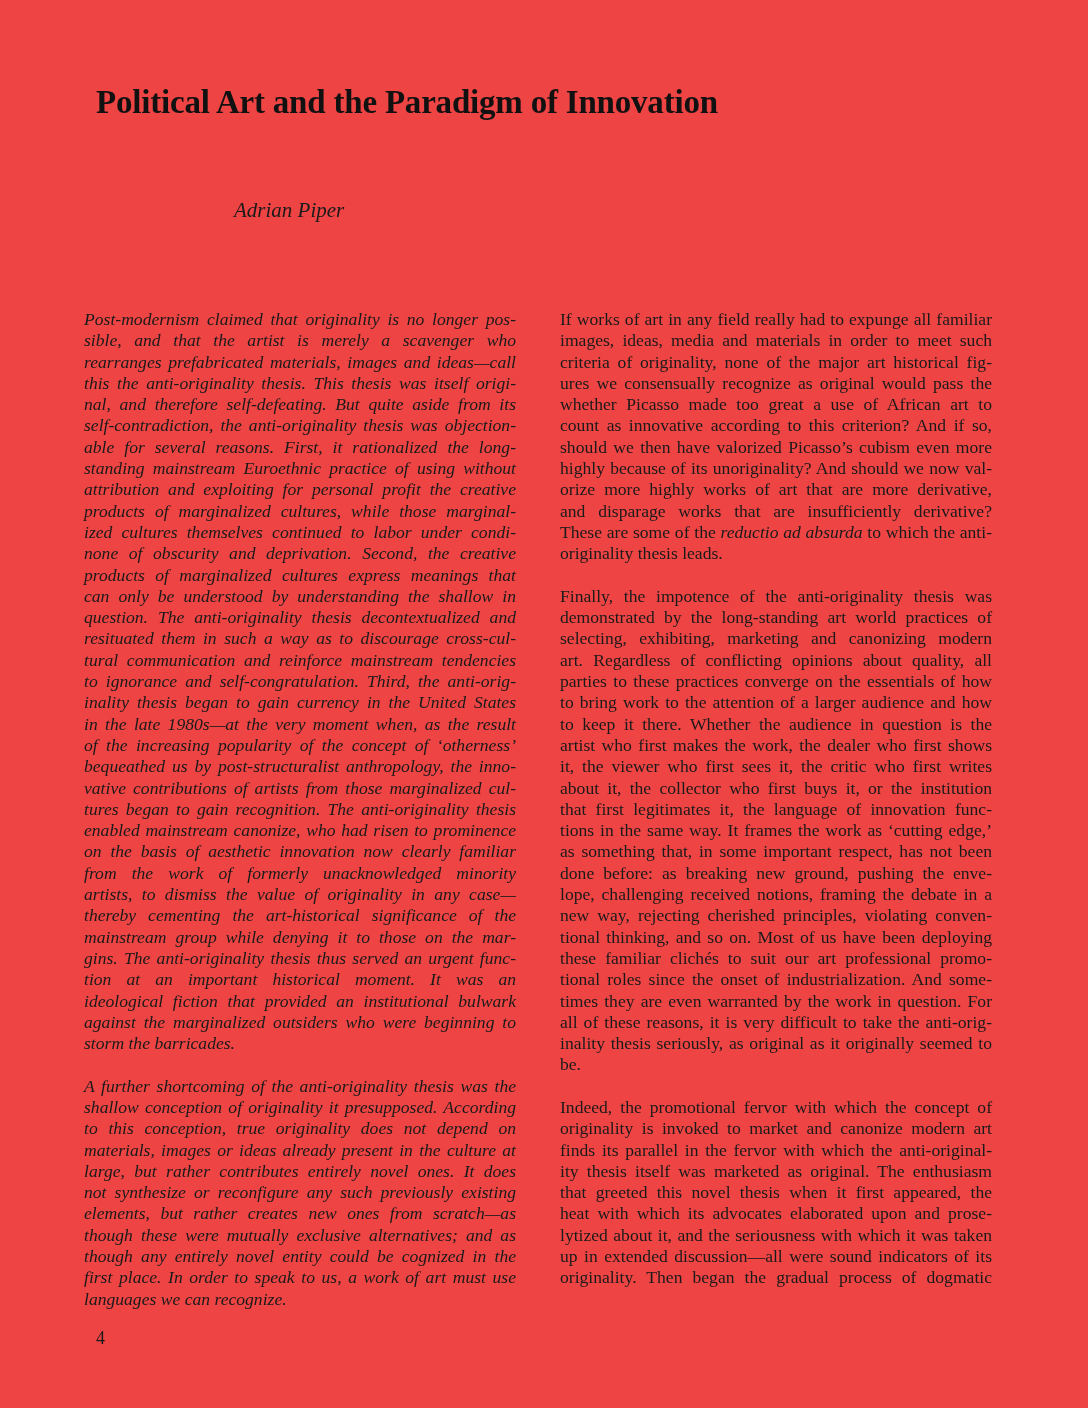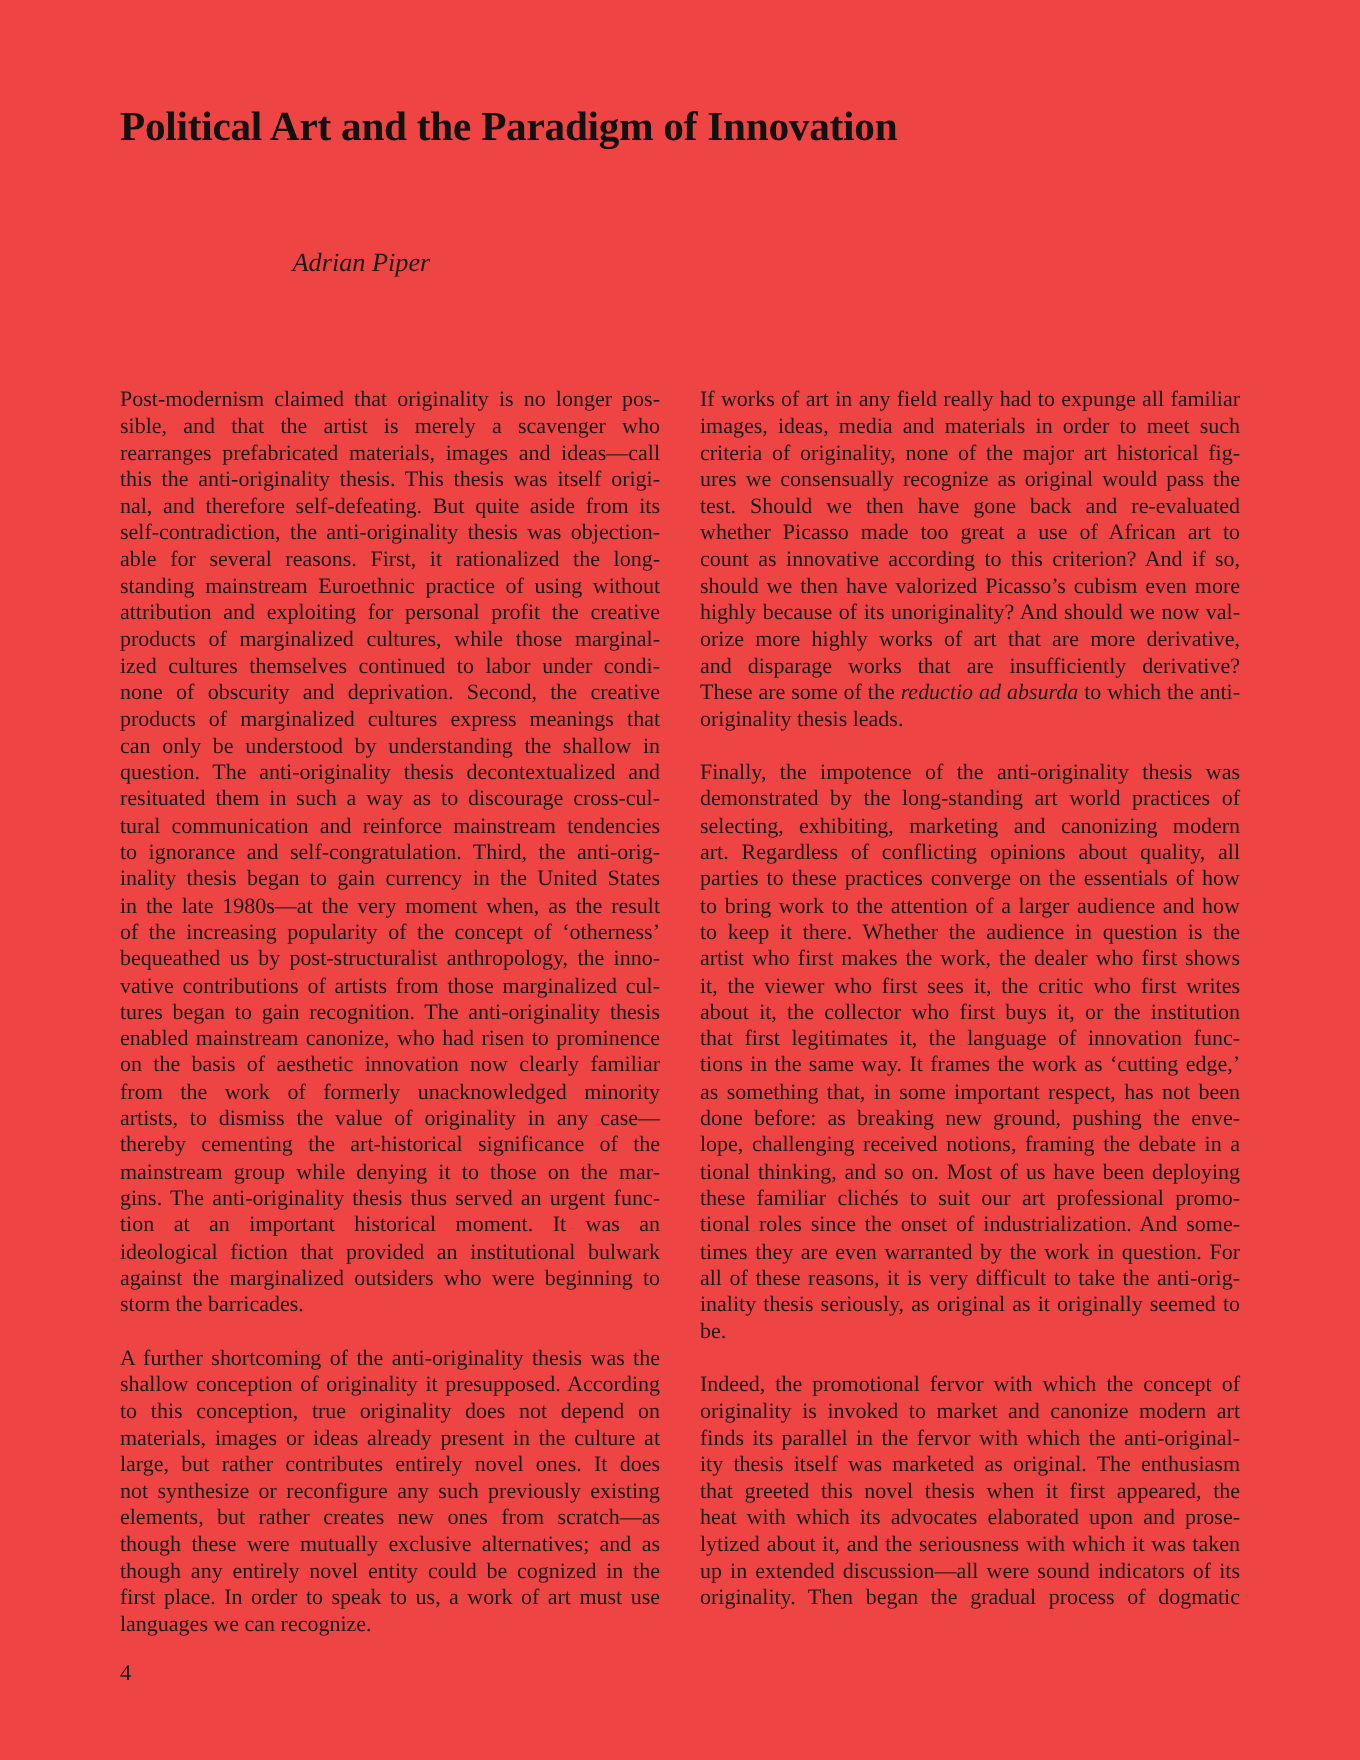--- a/index.html
+++ b/index.html
@@ -1,21 +1,21 @@
 <!DOCTYPE html>
 <html><head>
 <meta charset="utf-8">
 <style>
   html, body { margin: 0; padding: 0; background: #ffffff; }
   body { width: 1088px; height: 1408px; position: relative; overflow: hidden; color: #1a1a1a; font-family: "Liberation Serif", "DejaVu Serif", serif; }
   .page { position: absolute; left: 0; top: 0; width: 1088px; height: 1408px; background: #ef4444; }
   .title { position: absolute; left: 96px; top: 84px; margin: 0; font-size: 33px; font-weight: bold; letter-spacing: -0.2px; color: #111; white-space: nowrap; }
   .author { position: absolute; left: 222px; top: 186px; margin: 12px; font-size: 21px; font-style: italic; color: #1a1a1a; }
   .col { position: absolute; top: 309px; width: 432px; font-size: 17.6px; line-height: 21.3px; }
-  .col-left { left: 96px; }
+  .col-left { left: 84px; font-style: italic; }
   .col-right { left: 560px; }
   .para { margin: 0 0 21.3px 0; }
   .line { display: block; text-align: justify; text-align-last: justify; white-space: nowrap; height: 21.3px; overflow: visible; }
   .line.last { text-align-last: left; }
   .line em { font-style: italic; }
   .page-number { position: absolute; left: 96px; top: 1328px; font-size: 18px; margin: 0; }
 </style>
 </head>
 <body>
 
@@ -75,21 +75,20 @@
         <span class="line last">languages we can recognize.</span>
       </div>
   </div>
 
   <div class="col col-right">
     <div class="para">
         <span class="line">If works of art in any field really had to expunge all familiar</span>
         <span class="line">images, ideas, media and materials in order to meet such</span>
         <span class="line">criteria of originality, none of the major art historical fig-</span>
         <span class="line">ures we consensually recognize as original would pass the</span>
-        <span class="line">test. Should we then have gone back and re-evaluated</span>
         <span class="line">whether Picasso made too great a use of African art to</span>
         <span class="line">count as innovative according to this criterion? And if so,</span>
         <span class="line">should we then have valorized Picasso’s cubism even more</span>
         <span class="line">highly because of its unoriginality? And should we now val-</span>
         <span class="line">orize more highly works of art that are more derivative,</span>
         <span class="line">and disparage works that are insufficiently derivative?</span>
         <span class="line"><span>These are some of the </span><em>reductio ad absurda</em><span> to which the anti-</span></span>
         <span class="line last">originality thesis leads.</span>
       </div>
     <div class="para">
@@ -101,20 +100,21 @@
         <span class="line">to bring work to the attention of a larger audience and how</span>
         <span class="line">to keep it there. Whether the audience in question is the</span>
         <span class="line">artist who first makes the work, the dealer who first shows</span>
         <span class="line">it, the viewer who first sees it, the critic who first writes</span>
         <span class="line">about it, the collector who first buys it, or the institution</span>
         <span class="line">that first legitimates it, the language of innovation func-</span>
         <span class="line">tions in the same way. It frames the work as ‘cutting edge,’</span>
         <span class="line">as something that, in some important respect, has not been</span>
         <span class="line">done before: as breaking new ground, pushing the enve-</span>
         <span class="line">lope, challenging received notions, framing the debate in a</span>
+        <span class="line">new way, rejecting cherished principles, violating conven-</span>
         <span class="line">tional thinking, and so on. Most of us have been deploying</span>
         <span class="line">these familiar clichés to suit our art professional promo-</span>
         <span class="line">tional roles since the onset of industrialization. And some-</span>
         <span class="line">times they are even warranted by the work in question. For</span>
         <span class="line">all of these reasons, it is very difficult to take the anti-orig-</span>
         <span class="line">inality thesis seriously, as original as it originally seemed to</span>
         <span class="line last">be.</span>
       </div>
     <div class="para">
         <span class="line">Indeed, the promotional fervor with which the concept of</span>

